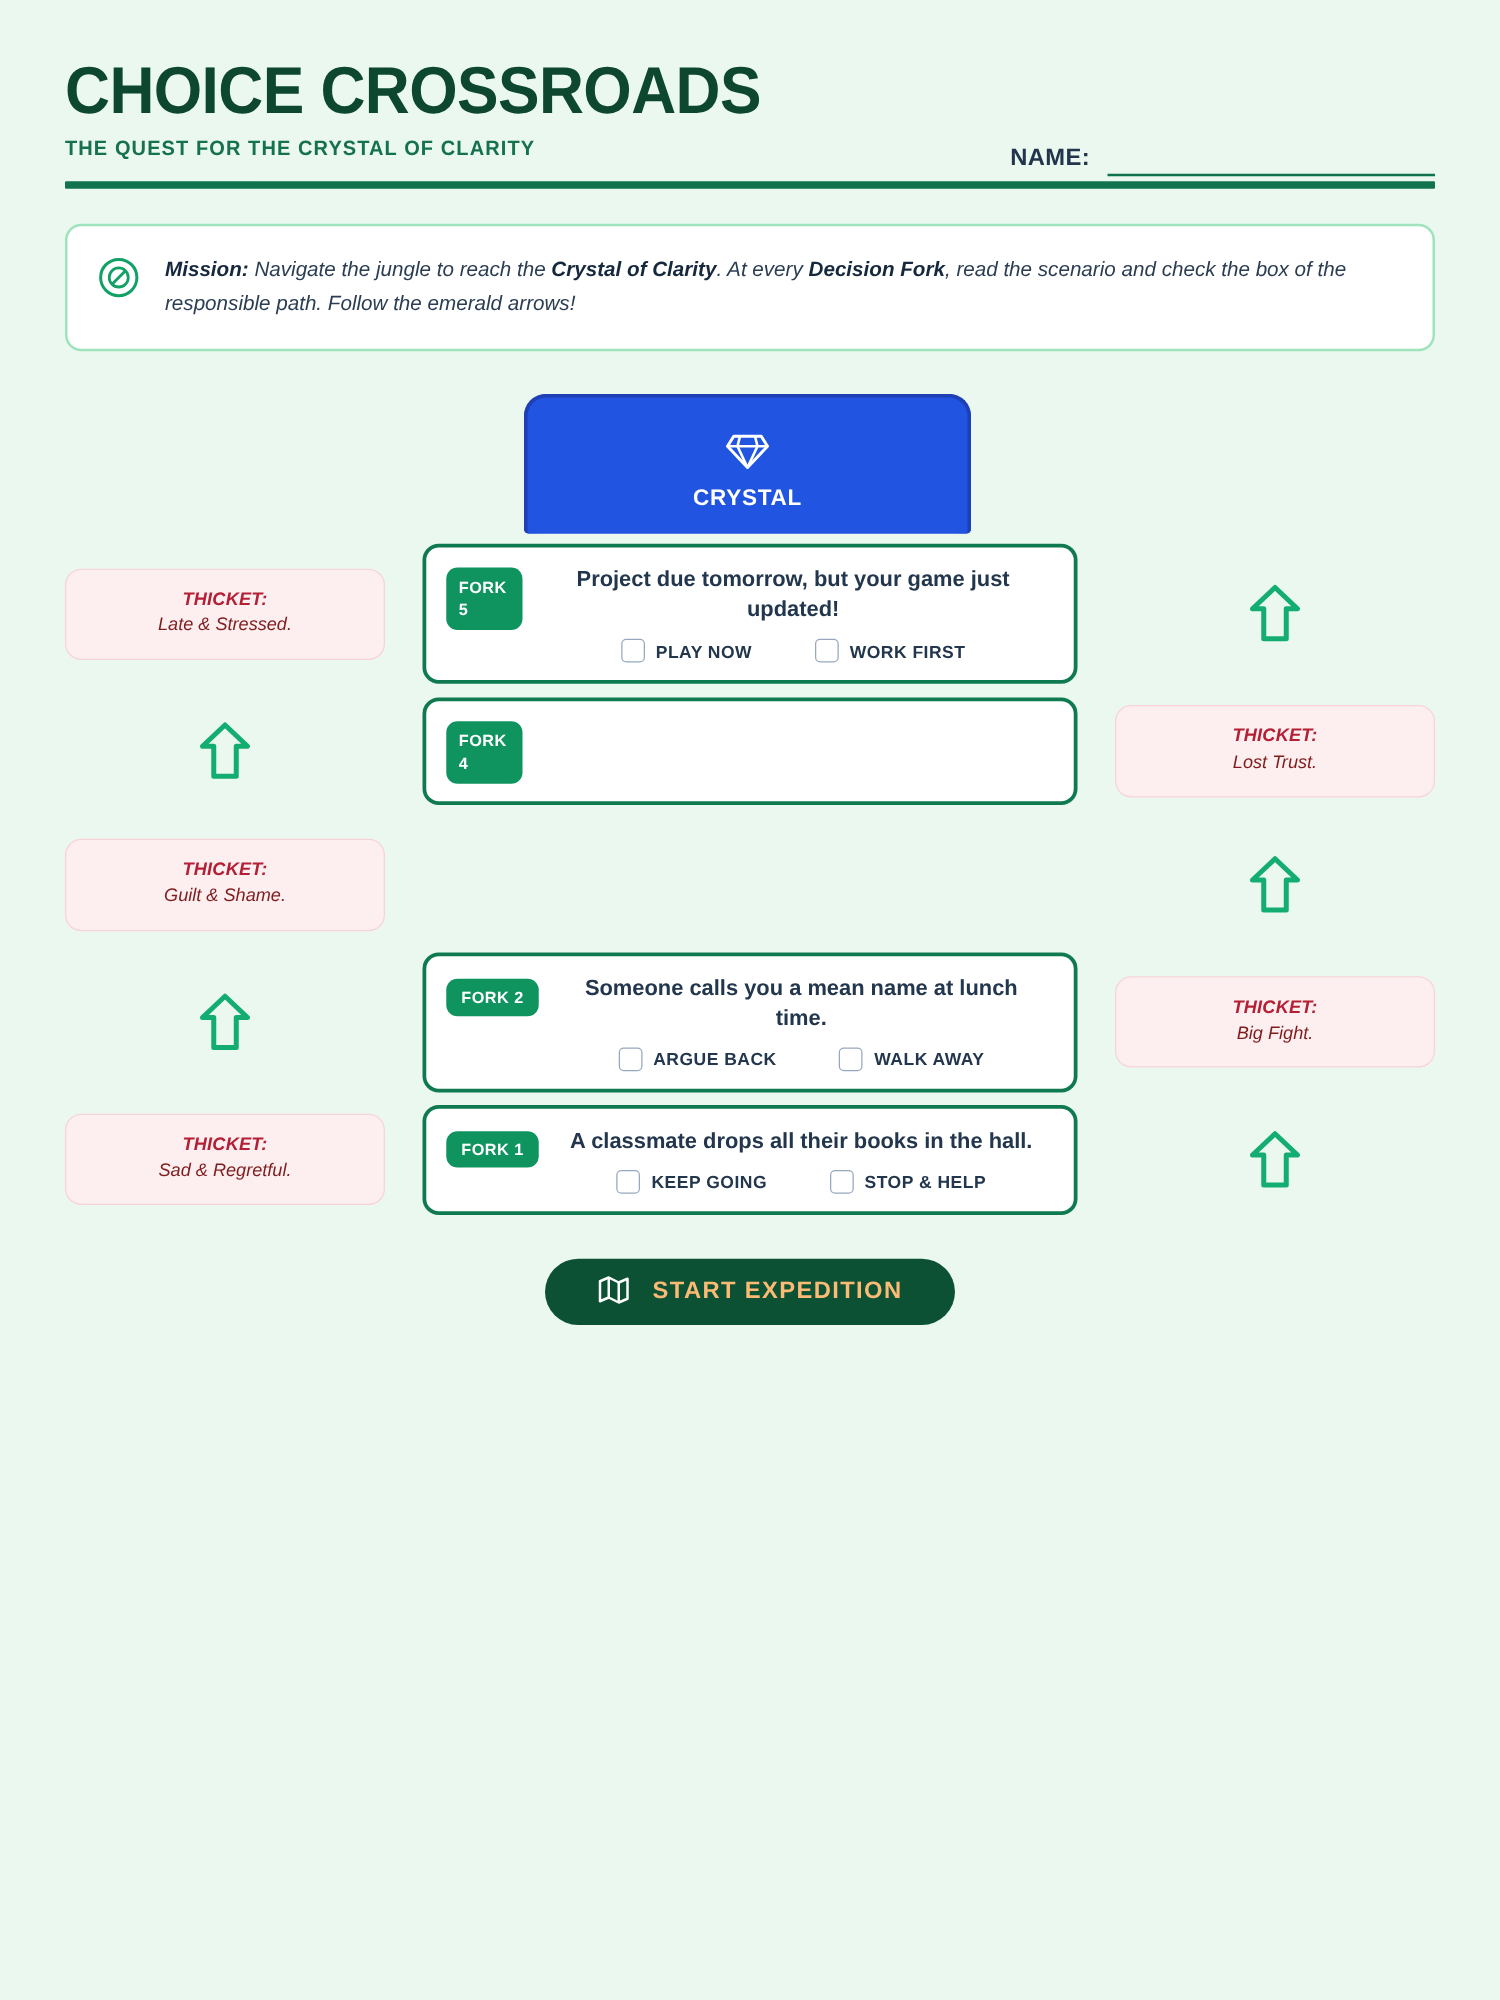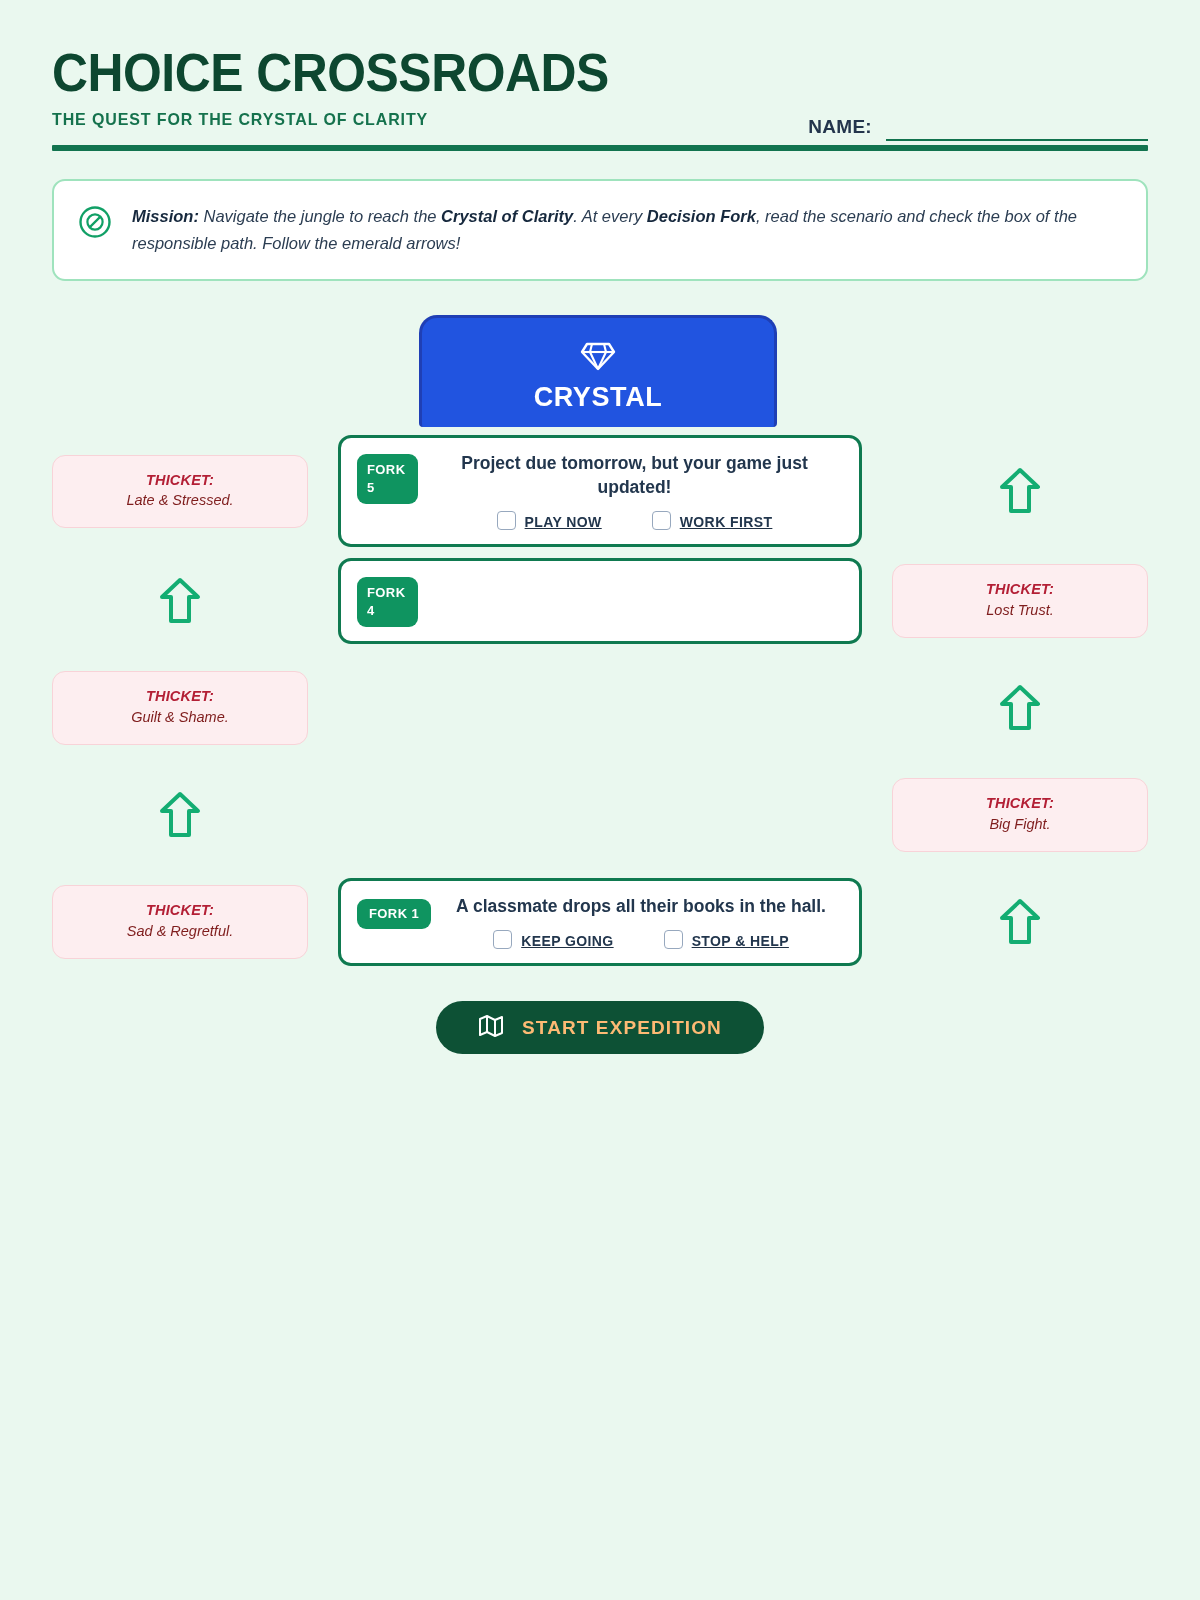--- a/index.html
+++ b/index.html
@@ -130,21 +130,21 @@
     flex-direction: column;
     align-items: center;
     justify-content: center;
     gap: 6px;
     padding-top: 8px;
     margin-right: 4px;
   }
 
   .crystal-label {
     color: #ffffff;
-    font-size: 27px;
+    font-size: 18px;
     font-weight: 700;
     letter-spacing: 0.6px;
   }
 
   
   .rows { margin-top: 8px; }
 
   .row {
     position: relative;
     display: flex;
@@ -252,23 +252,22 @@
 
   .options {
     margin-top: 11px;
     display: flex;
     justify-content: center;
     gap: 50px;
   }
 
   .option {
     display: flex;
-    align-items: flex-end;
+    align-items: center;
     gap: 9px;
-    text-decoration: underline;
   }
 
   .checkbox {
     width: 19px;
     height: 19px;
     border: 1.8px solid #97a8be;
     border-radius: 4px;
     background: #ffffff;
     flex: 0 0 auto;
   }
@@ -417,20 +416,36 @@
         </div>
       </div>
       <div class="row">
         <div class="side left">
           <span class="arrow-cell">
             <svg width="46" height="52" viewBox="0 0 46 52">
               <path d="M23 5 L41 22 H32 V46 H14 V22 H5 Z" fill="none" stroke="#13ad72" stroke-width="4" stroke-linejoin="round" stroke-linecap="round"></path>
             </svg>
           </span>
         </div>
+        <div class="fork-card">
+          <div class="fork-badge one-line">FORK 2</div>
+          <div class="fork-body">
+            <div class="scenario">Someone calls you a mean name at lunch time.</div>
+            <div class="options">
+              <label class="option">
+                <span class="checkbox"></span>
+                <span class="option-label">ARGUE BACK</span>
+              </label>
+              <label class="option">
+                <span class="checkbox"></span>
+                <span class="option-label">WALK AWAY</span>
+              </label>
+            </div>
+          </div>
+        </div>
         <div class="side right">
           <div class="thicket">
             <span class="thicket-title">THICKET:</span>
             <span class="thicket-sub">Big Fight.</span>
           </div>
         </div>
       </div>
       <div class="row">
         <div class="side left">
           <div class="thicket">

